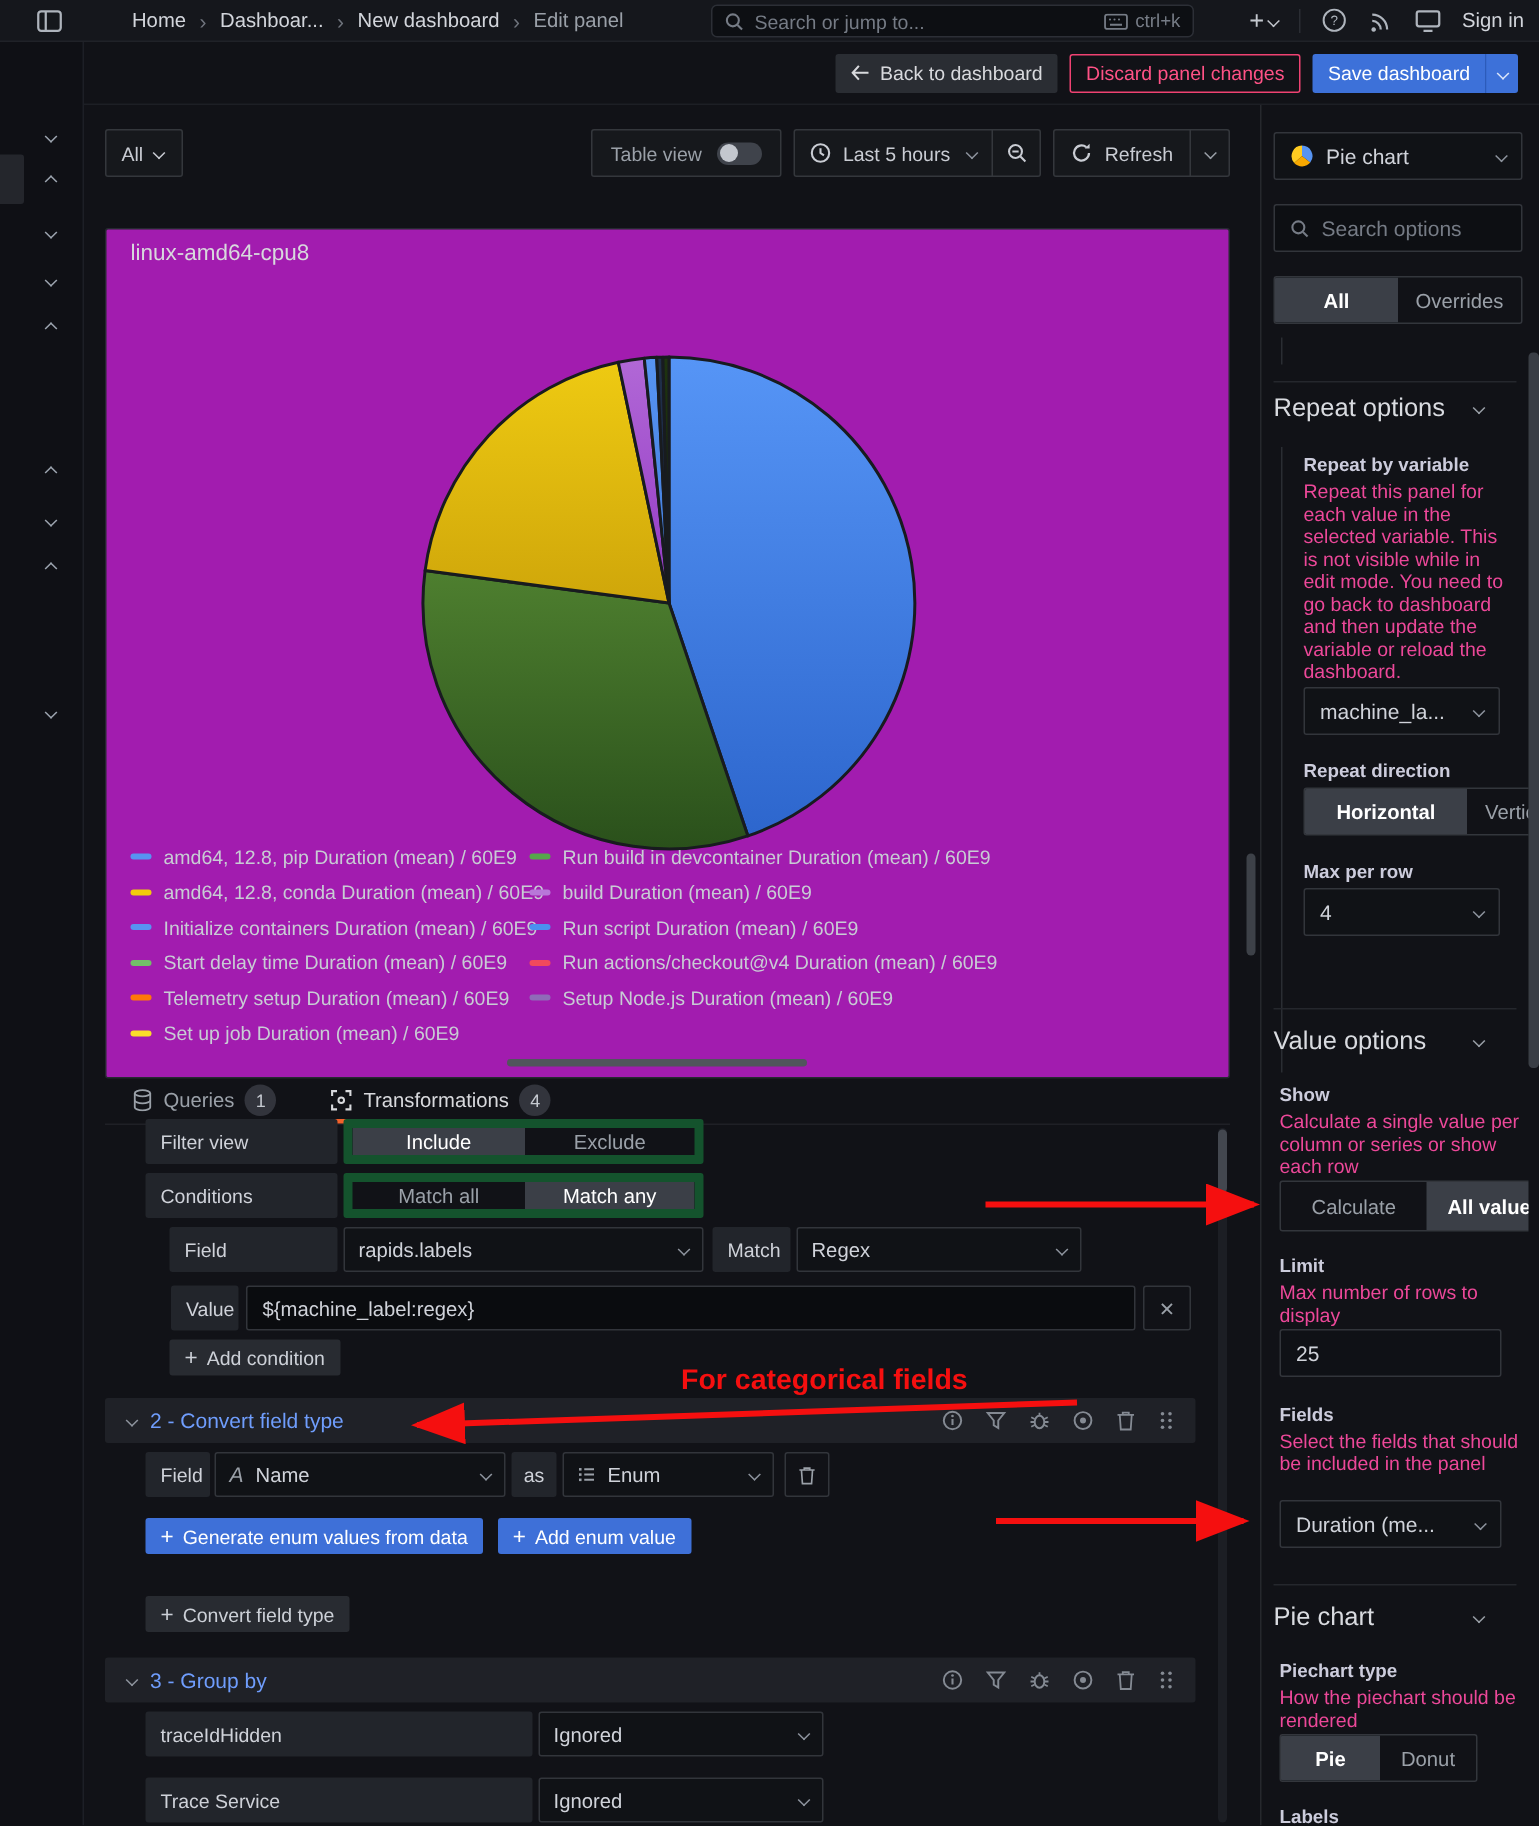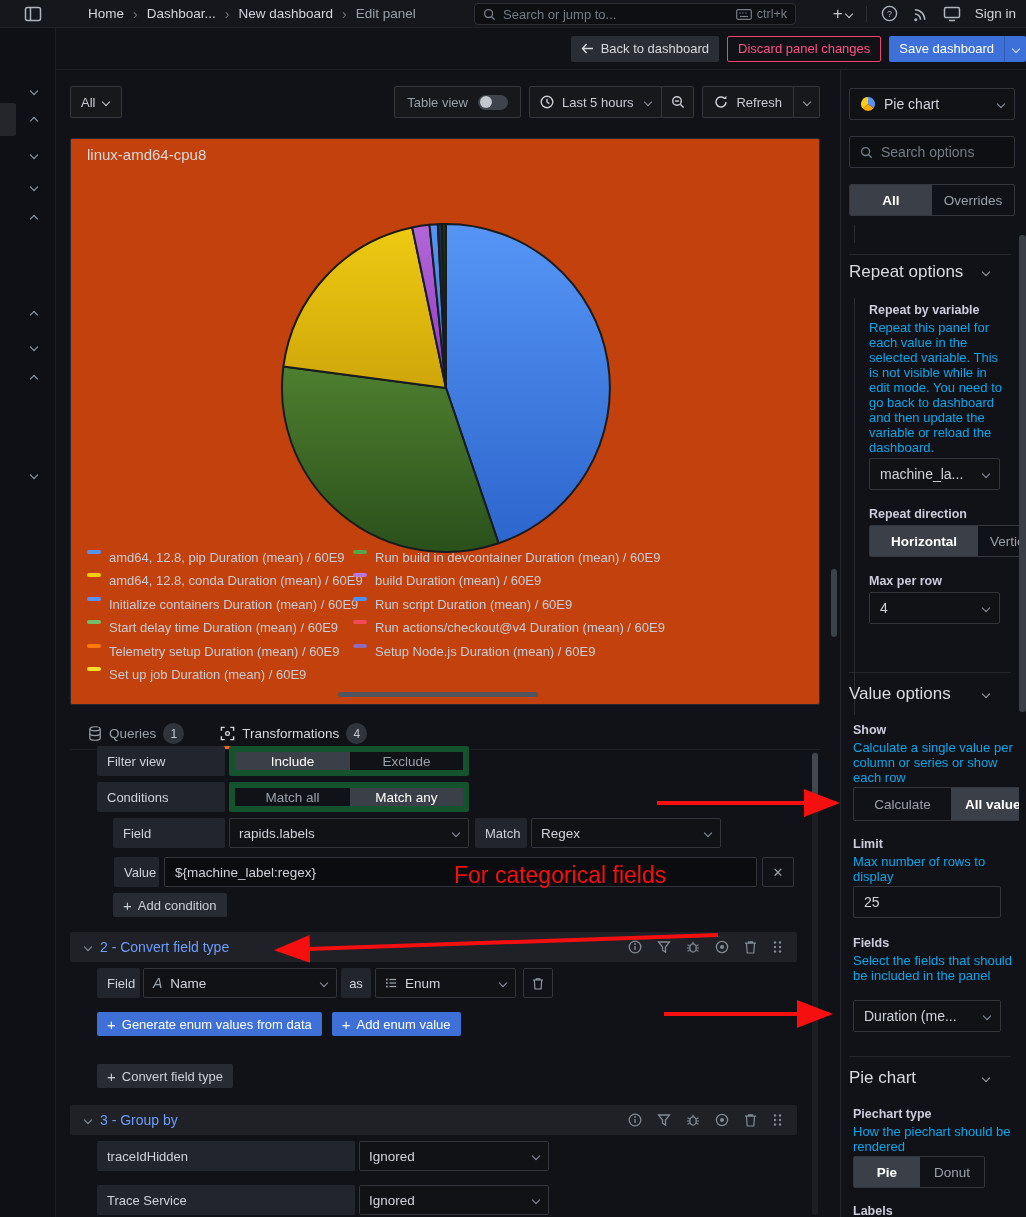--- a/index.html
+++ b/index.html
@@ -17,21 +17,21 @@
   #searchbox .sc{margin-left:auto;display:flex;align-items:center;gap:5px;font-size:12.5px;color:#767c86}
   #nav-right{position:absolute;right:10px;top:0;height:27px;display:flex;align-items:center;gap:14px;color:#aeb4bc}
   .nav-divider{width:1px;height:16px;background:#2a2d33}
   #plus-btn{display:flex;align-items:center;gap:3px;font-size:17px;color:#c3c7ce;cursor:pointer}
   #signin{font-size:13.5px;color:#d2d5db;cursor:pointer}
   
   .chv{display:inline-block;width:6px;height:6px;border-right:1.6px solid currentColor;border-bottom:1.6px solid currentColor}
   .chv.down{transform:rotate(45deg)}
   .chv.up{transform:rotate(-135deg)}
   
-  #actionbar{position:absolute;left:56px;top:28px;width:970px;height:42px;display:flex;justify-content:flex-end;align-items:center;gap:8px;border-bottom:1px solid #1d1f25}
+  #actionbar{position:absolute;left:56px;top:28px;width:970px;height:42px;display:flex;justify-content:flex-end;align-items:center;gap:8px;padding-right:14px;border-bottom:1px solid #1d1f25}
   .btn{height:26px;display:flex;align-items:center;border-radius:2px;padding:0 10px;font-size:13px;cursor:pointer;white-space:nowrap}
   #back-btn{background:#2a2d33;color:#d8d9dd;gap:7px}
   #discard-btn{background:transparent;border:1px solid #ef4272;color:#ff5286}
   #save-group{display:flex;height:26px;cursor:pointer}
   #save-btn{background:#3d71d9;color:#fff;display:flex;align-items:center;padding:0 10px;border-radius:2px 0 0 2px;font-size:13px}
   #save-menu{background:#3d71d9;border-left:1px solid #2c5bba;width:22px;display:flex;align-items:center;justify-content:center;border-radius:0 2px 2px 0;color:#dce6f9}
   
   #leftnav{position:absolute;left:0;top:28px;width:56px;height:1189px;background:#0f1015;border-right:1px solid #1d1f26}
   #leftnav .navchv{position:absolute;left:31px;color:#9da5b0;cursor:pointer}
   #nav-active{position:absolute;left:0;top:75px;width:16px;height:33px;background:#24262c;border-radius:0 2px 2px 0}
@@ -42,26 +42,26 @@
   #tableview{margin-left:auto;padding:0 12px;gap:10px;color:#9aa0a8;cursor:default}
   .switch{width:30px;height:15px;border-radius:8px;background:#3f434b;position:relative;cursor:pointer}
   .switch::after{content:'';position:absolute;left:2px;top:1.5px;width:12px;height:12px;border-radius:50%;background:#c3c7ce}
   #timegroup{margin-left:8px;display:flex}
   #timepicker{padding:0 10px;gap:8px;border-radius:2px 0 0 2px}
   #zoomout{width:32px;justify-content:center;border-left:none;border-radius:0 2px 2px 0}
   #refreshgroup{margin-left:8px;display:flex}
   #refresh-btn{padding:0 11px;gap:8px;border-radius:2px 0 0 2px}
   #refresh-menu{width:26px;justify-content:center;border-left:none;border-radius:0 2px 2px 0;color:#9aa0a8}
   
-  #viz-panel{position:absolute;left:70px;top:138px;width:750px;height:567px;background:#c2410c;border:1px solid #262931;border-radius:2px}
+  #viz-panel{position:absolute;left:70px;top:152px;width:750px;height:567px;background:#a21caf;border:1px solid #262931;border-radius:2px}
   #panel-title{position:absolute;left:16px;top:7px;font-size:15px;color:#d8d9dd}
   #pie-svg{position:absolute;left:0;top:30px}
   #legend{position:absolute;left:16px;top:410px;width:718px}
   .lg-row{display:flex;margin-bottom:7.5px;height:16px;align-items:center}
-  .lg-item{display:flex;align-items:flex-start;gap:8px;cursor:pointer}
+  .lg-item{display:flex;align-items:center;gap:8px;cursor:pointer}
   .lg-item.first{width:266px;flex:none}
   .lg-swatch{width:14px;height:4px;border-radius:2px;flex:none}
   .lg-label{font-size:13px;color:#c8ccd4;white-space:nowrap}
   #panel-hscroll{position:absolute;left:267px;top:553px;width:200px;height:5px;background:#51555c;border-radius:2.5px}
   
   #tabsbar{position:absolute;left:70px;top:718px;width:750px;height:32px;display:flex;border-bottom:1px solid rgba(204,204,220,.08)}
   .tab{display:flex;align-items:center;gap:7px;padding:0 18px;position:relative;cursor:pointer;font-size:13.5px}
   .tab .cnt{background:#32343c;color:#c5c9d0;border-radius:11px;min-width:21px;height:21px;display:flex;align-items:center;justify-content:center;font-size:12px;padding:0 4px}
   #tab-queries{color:#9aa0a8}
   #tab-transform{color:#d8d9dd}
@@ -89,29 +89,29 @@
   #main-vthumb{position:absolute;left:831px;top:569px;width:6px;height:68px;background:#3d4148;border-radius:3px}
   
   #rightbar{position:absolute;left:840px;top:70px;width:186px;height:1147px;border-left:1px solid #26282d;background:#111217}
   #opt-viewport{position:absolute;left:0;top:0;width:178px;height:1147px;overflow:hidden}
   .rctl{position:absolute;background:#101216;border:1px solid #32353b;border-radius:2px;display:flex;align-items:center;padding:0 10px;gap:8px;font-size:14px;color:#d0d3da;cursor:pointer;height:32px}
   .rctl .chv{margin-left:auto;color:#8e949e}
   .rdivider{position:absolute;left:8px;width:162px;height:1px;background:#25272d}
   .rsect-head{position:absolute;left:8px;width:162px;display:flex;align-items:center;font-size:17px;color:#d9dbe0;cursor:pointer}
   .rsect-head .chv{margin-left:auto;margin-right:22px;color:#9aa0a8}
   .rlabel{position:absolute;font-size:12.5px;font-weight:700;color:#ccccdc}
-  .rdesc{position:absolute;font-size:13px;color:#0ea5e9;line-height:15px}
+  .rdesc{position:absolute;font-size:13px;color:#ec4899;line-height:15px}
   .guide{position:absolute;width:1px;background:#2a2d33}
   .rseg{position:absolute;display:flex;border:1px solid #33363c;border-radius:2px;height:32px;overflow:hidden}
   .rseg .sg{display:flex;align-items:center;justify-content:center;color:#9aa0a8;font-size:13.5px;white-space:nowrap;cursor:pointer}
   .rseg .sg.sel2{background:#3b3f47;color:#fff;font-weight:700}
   #right-vthumb{position:absolute;left:178px;top:165px;width:7px;height:477px;background:#3a3e45;border-radius:3px}
   
   #annot-svg{position:absolute;left:0;top:0;z-index:40;pointer-events:none}
-  #annot-text{position:absolute;left:454px;top:862px;z-index:40;color:#f50f0f;font-size:23px;font-weight:400;pointer-events:none;white-space:nowrap}
+  #annot-text{position:absolute;left:454px;top:910px;z-index:40;color:#f50f0f;font-size:19px;font-weight:700;pointer-events:none;white-space:nowrap}
 </style>
 </head>
 <body>
 
 <header id="topnav">
   <span id="toggle-btn">
     <svg width="18" height="18" viewBox="0 0 18 18">
         <rect x="1.5" y="2.5" width="15" height="13" rx="2" fill="none" stroke="currentColor" stroke-width="1.5"></rect>
         <line x1="6.5" y1="2.5" x2="6.5" y2="15.5" stroke="currentColor" stroke-width="1.5"></line>
       </svg>

